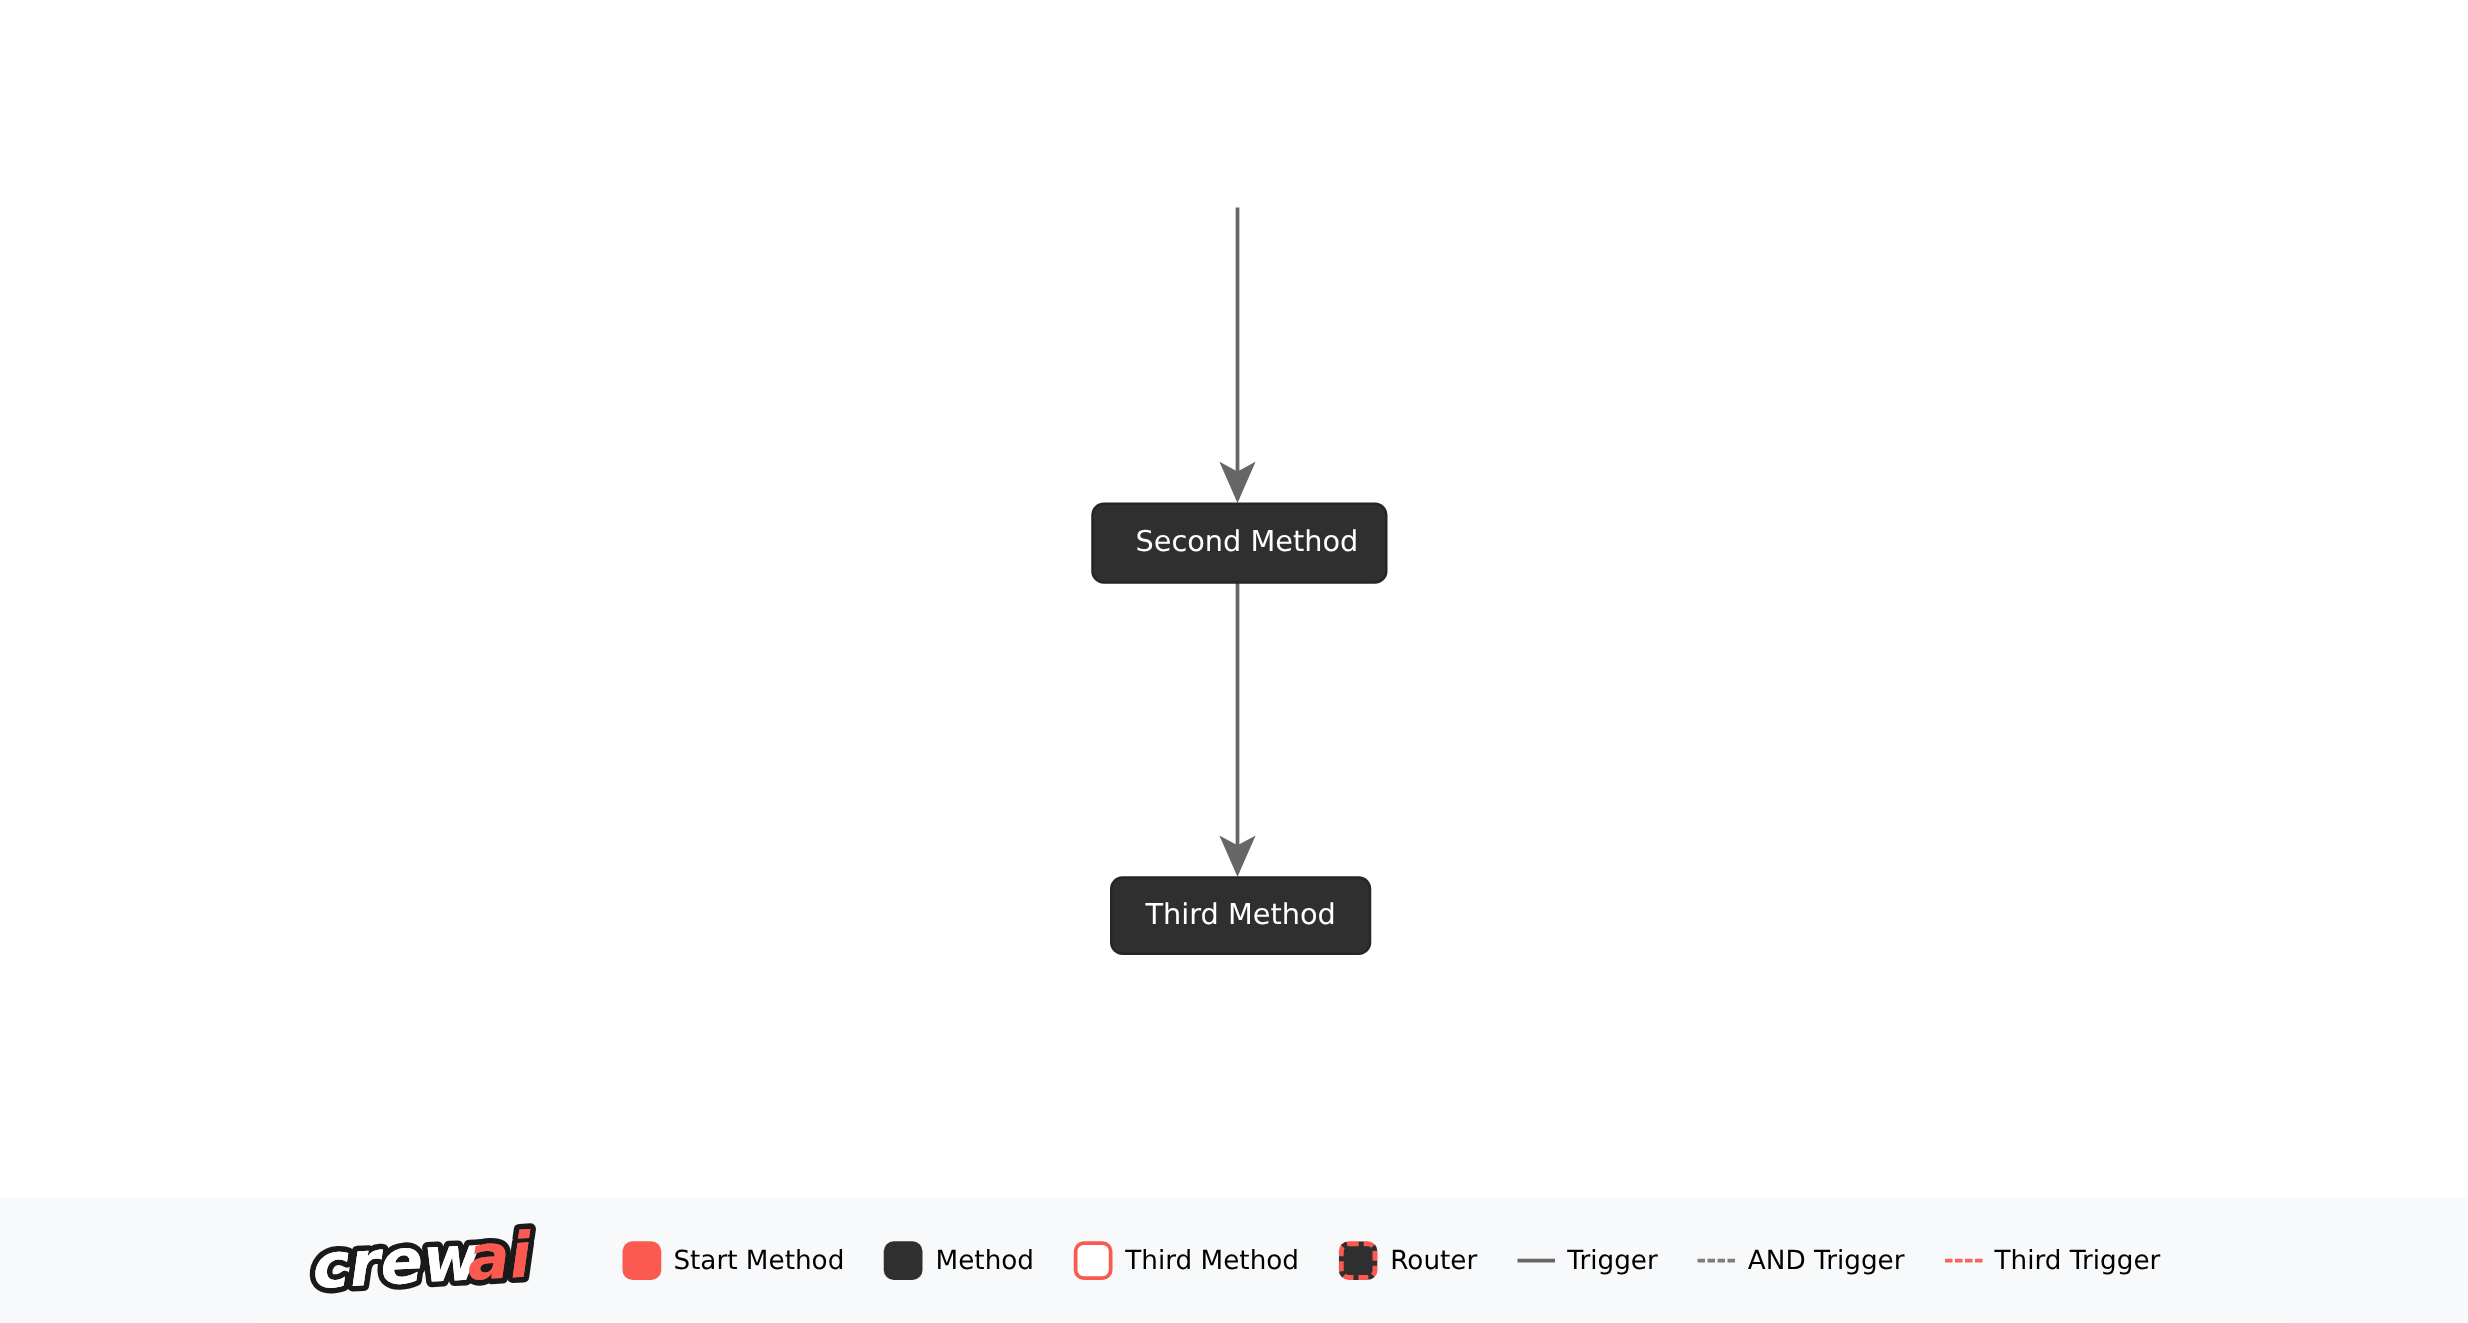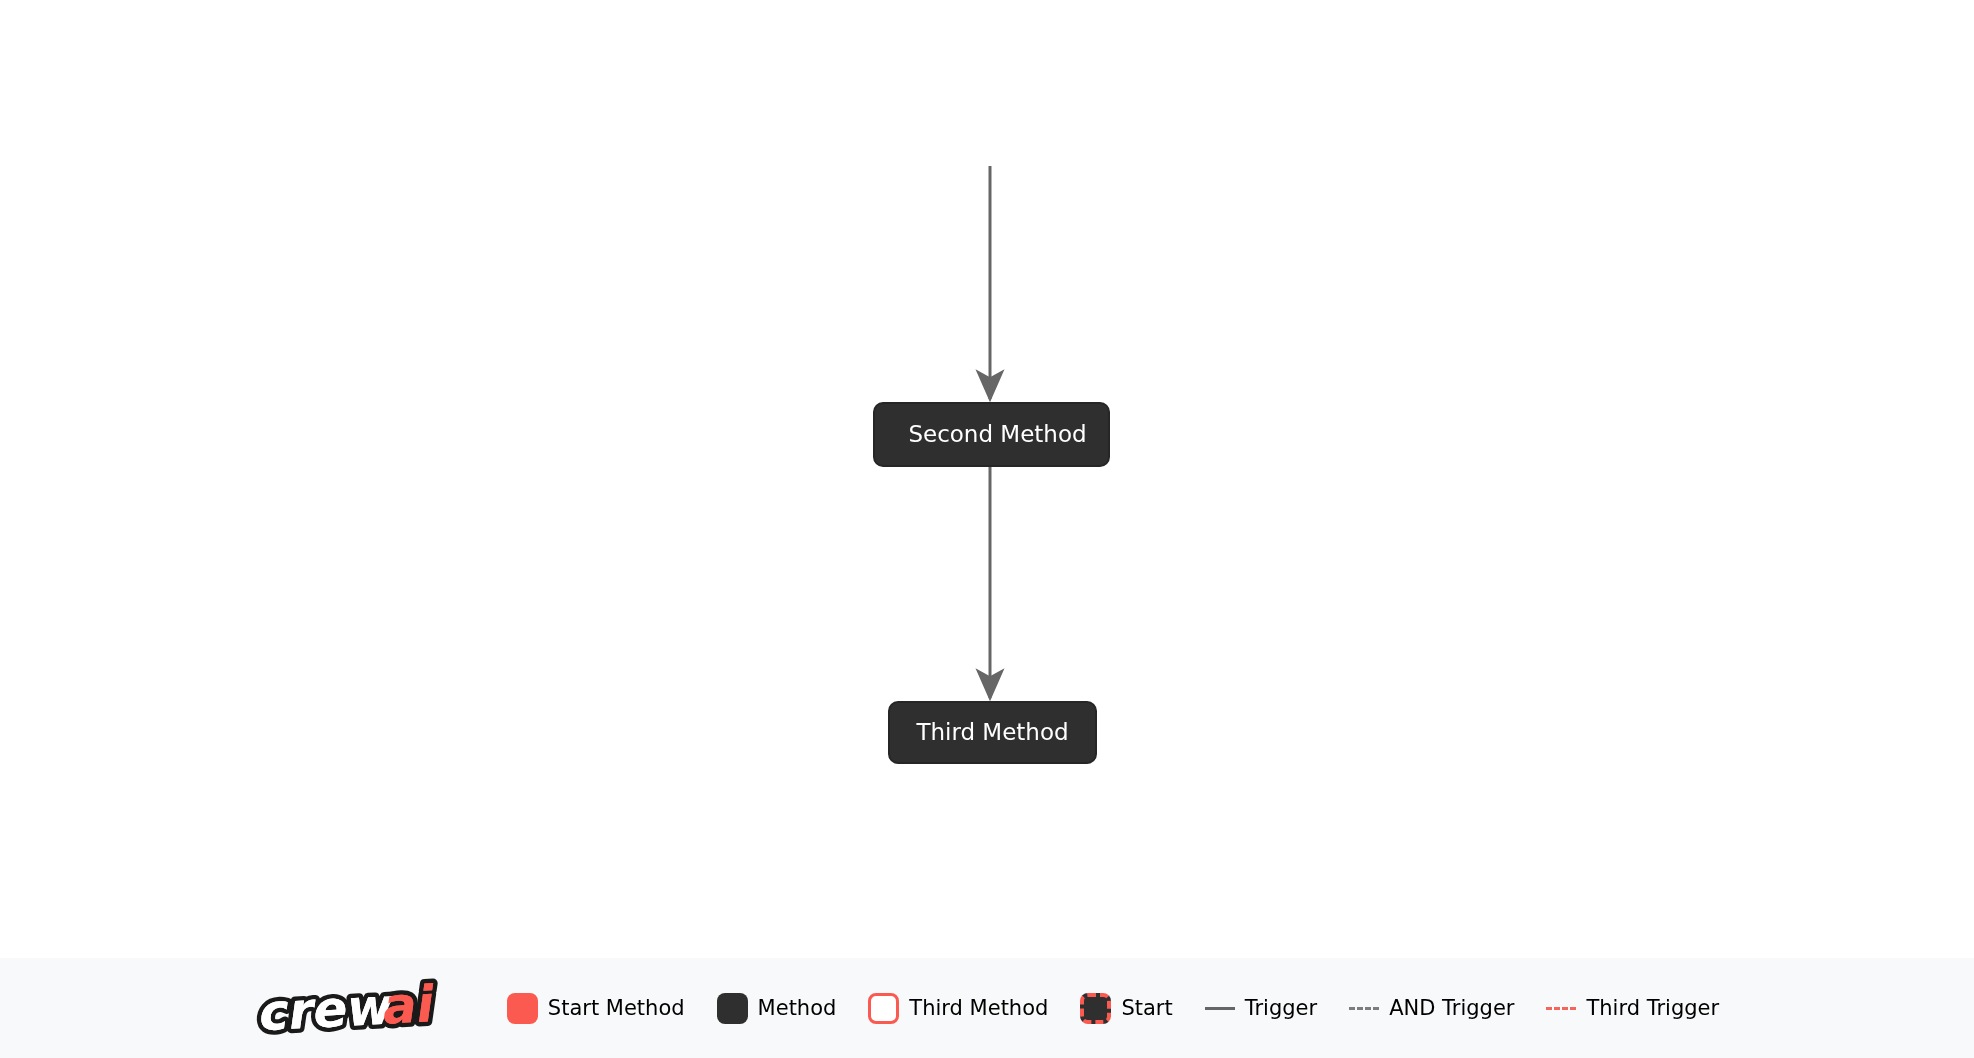--- a/index.html
+++ b/index.html
@@ -141,21 +141,21 @@
       <span>Method</span>
     </div>
 
     <div class="legend-item">
       <span class="swatch swatch-crew"></span>
       <span>Third Method</span>
     </div>
 
     <div class="legend-item">
       <span class="swatch swatch-router"></span>
-      <span>Start</span>
+      <span>Router</span>
     </div>
 
     <div class="legend-item">
       <span class="line-swatch line-trigger"></span>
       <span>Trigger</span>
     </div>
 
     <div class="legend-item">
       <span class="line-swatch line-and-trigger"></span>
       <span>AND Trigger</span>

